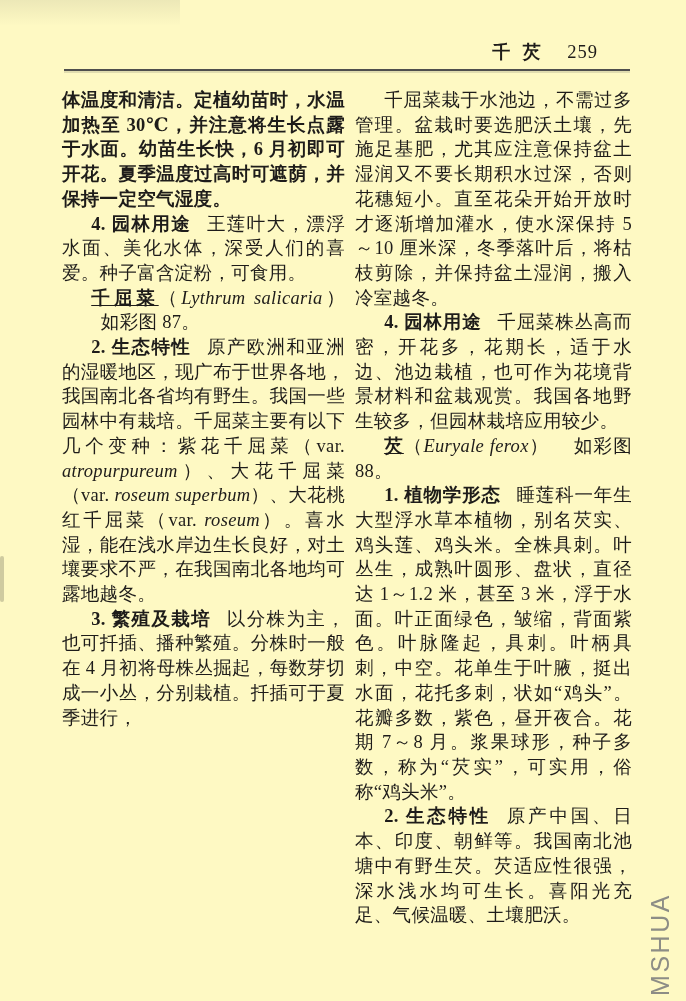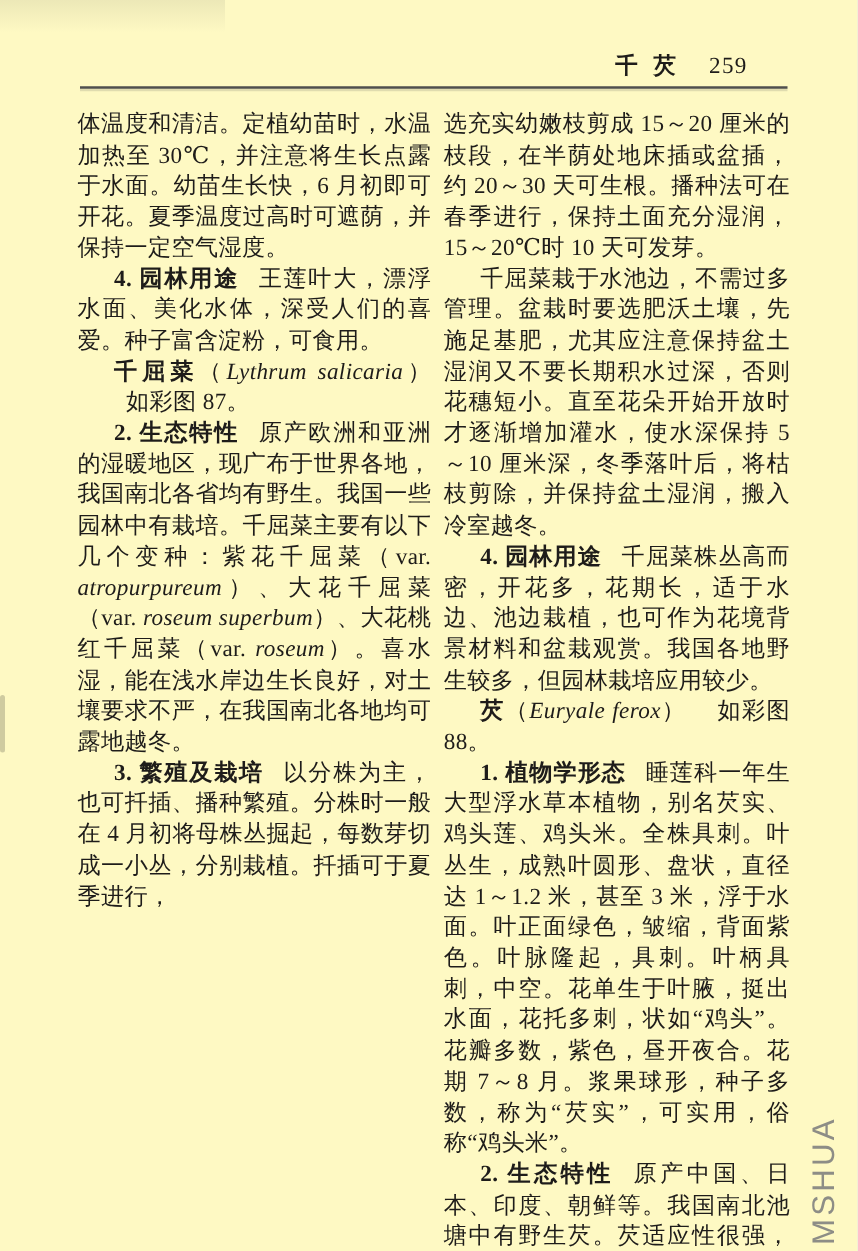--- a/index.html
+++ b/index.html
@@ -52,26 +52,26 @@
   }
   .col {
     font-size: 18.5px;
     line-height: 24.7px;
     text-align: justify;
     letter-spacing: 0.3px;
   }
   .col-left  { width: 283px; }
   .col-right { width: 277px; }
   p { margin: 0; text-indent: 1.58em; }
-  p.noindent { text-indent: 0; }
+  p.noindent { text-indent: 0; font-weight: bold; }
   .sec-label {
     font-weight: 700;
     margin-right: 0.85em;
   }
-  .species-name { font-weight: 700; }
+  .species-name { font-weight: 700; text-decoration: underline; }
   .latin { font-style: italic; margin-top: 45px; }
   .gap-wide { display: inline-block; width: 2.1em; }
   .gap-med  { display: inline-block; width: 1.3em; }
   
   .watermark {
     position: absolute;
     right: -34px;
     bottom: 42px;
     width: 120px;
     text-align: center;
@@ -118,21 +118,20 @@
 
     <div class="col col-left">
       <p class="noindent">体温度和清洁。定植幼苗时，水温加热至 30℃，并注意将生长点露于水面。幼苗生长快，6 月初即可开花。夏季温度过高时可遮荫，并保持一定空气湿度。</p>
       <p><span class="sec-label">4. 园林用途</span><span>王莲叶大，漂浮水面、美化水体，深受人们的喜爱。种子富含淀粉，可食用。</span></p>
       <p><span class="species-name">千屈菜</span><span>（</span><span class="latin">Lythrum salicaria</span><span>）</span><span class="gap-wide"></span><span>如彩图 87。</span></p>
       <p><span class="sec-label">2. 生态特性</span><span>原产欧洲和亚洲的湿暖地区，现广布于世界各地，我国南北各省均有野生。我国一些园林中有栽培。千屈菜主要有以下几个变种：紫花千屈菜（var. </span><span class="latin">atropurpureum</span><span>）、大花千屈菜（var. </span><span class="latin">roseum superbum</span><span>）、大花桃红千屈菜（var. </span><span class="latin">roseum</span><span>）。喜水湿，能在浅水岸边生长良好，对土壤要求不严，在我国南北各地均可露地越冬。</span></p>
       <p><span class="sec-label">3. 繁殖及栽培</span><span>以分株为主，也可扦插、播种繁殖。分株时一般在 4 月初将母株丛掘起，每数芽切成一小丛，分别栽植。扦插可于夏季进行，</span></p>
     </div>
 
     <div class="col col-right">
-      <p class="noindent">选充实幼嫩枝剪成 15～20 厘米的枝段，在半荫处地床插或盆插，约 20～30 天可生根。播种法可在春季进行，保持土面充分湿润，15～20℃时 10 天可发芽。</p>
       <p>千屈菜栽于水池边，不需过多管理。盆栽时要选肥沃土壤，先施足基肥，尤其应注意保持盆土湿润又不要长期积水过深，否则花穗短小。直至花朵开始开放时才逐渐增加灌水，使水深保持 5～10 厘米深，冬季落叶后，将枯枝剪除，并保持盆土湿润，搬入冷室越冬。</p>
       <p><span class="sec-label">4. 园林用途</span><span>千屈菜株丛高而密，开花多，花期长，适于水边、池边栽植，也可作为花境背景材料和盆栽观赏。我国各地野生较多，但园林栽培应用较少。</span></p>
       <p><span class="species-name">芡</span><span>（</span><span class="latin">Euryale ferox</span><span>）</span><span class="gap-med"></span><span>如彩图 88。</span></p>
       <p><span class="sec-label">1. 植物学形态</span><span>睡莲科一年生大型浮水草本植物，别名芡实、鸡头莲、鸡头米。全株具刺。叶丛生，成熟叶圆形、盘状，直径达 1～1.2 米，甚至 3 米，浮于水面。叶正面绿色，皱缩，背面紫色。叶脉隆起，具刺。叶柄具刺，中空。花单生于叶腋，挺出水面，花托多刺，状如“鸡头”。花瓣多数，紫色，昼开夜合。花期 7～8 月。浆果球形，种子多数，称为“芡实”，可实用，俗称“鸡头米”。</span></p>
       <p><span class="sec-label">2. 生态特性</span><span>原产中国、日本、印度、朝鲜等。我国南北池塘中有野生芡。芡适应性很强，深水浅水均可生长。喜阳光充足、气候温暖、土壤肥沃。</span></p>
 
     </div>
 
   </div>
 

